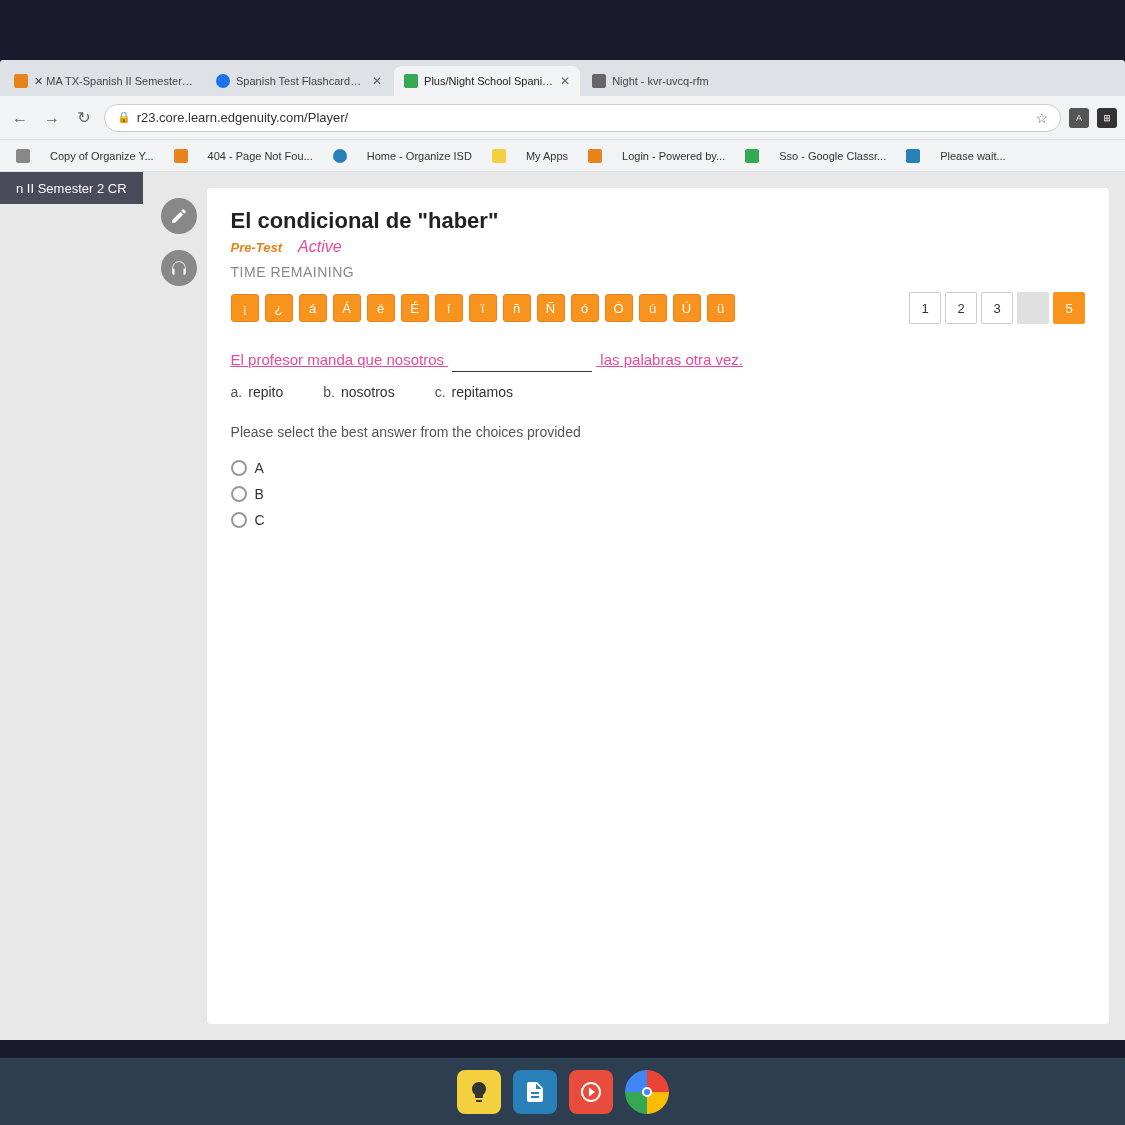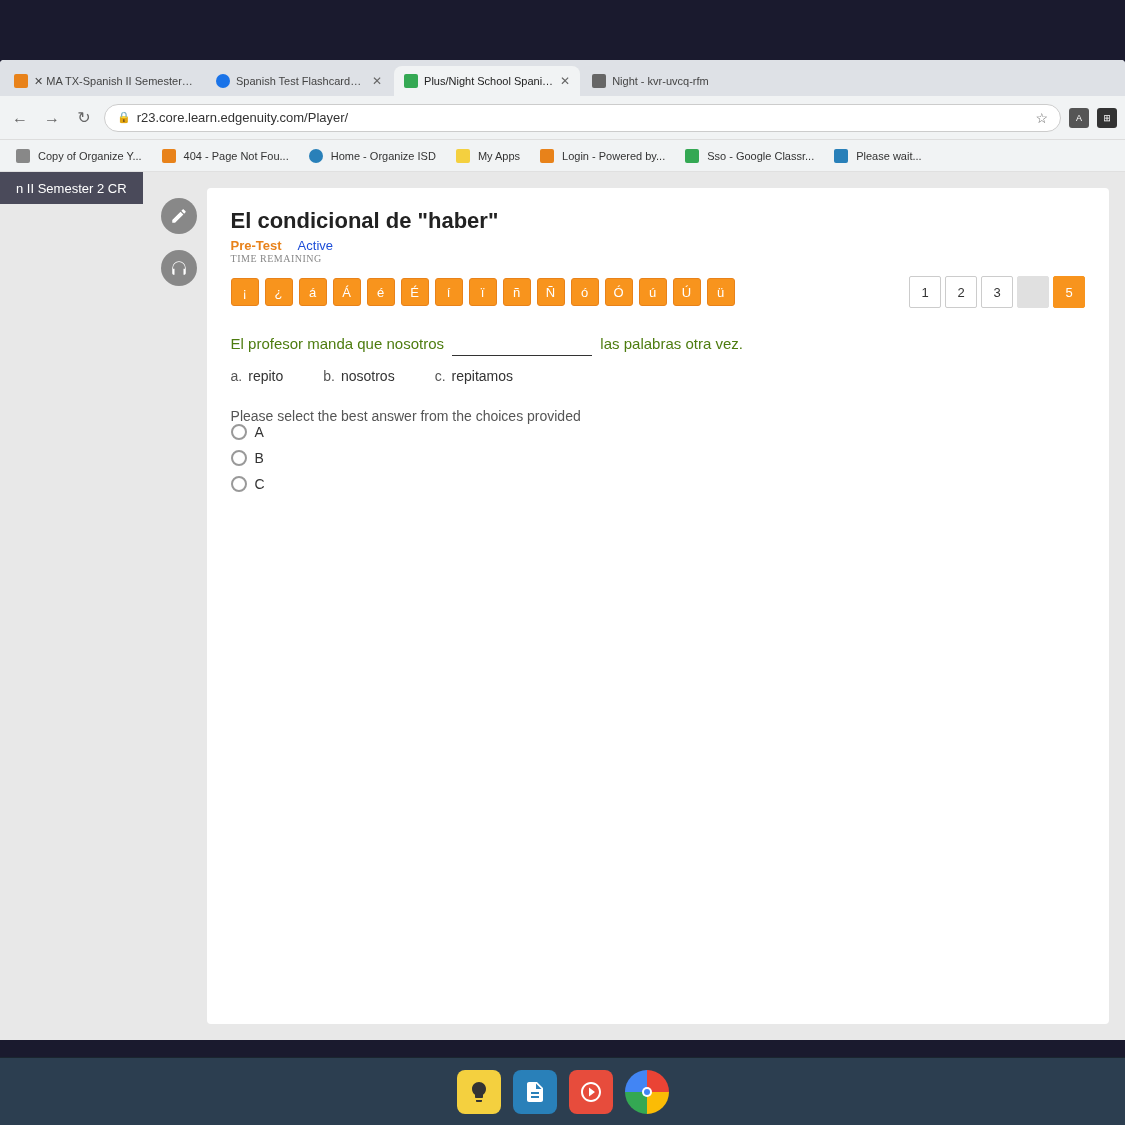--- a/index.html
+++ b/index.html
@@ -161,21 +161,21 @@
     .bookmark-item {
       height: 24px;
       padding: 0 8px;
       border-radius: 4px;
       display: flex;
       align-items: center;
       font-size: 11px;
       color: #333;
       cursor: pointer;
       white-space: nowrap;
-      gap: 8px;
+      gap: 20px;
     }
 
     
     .page-content {
       flex: 1;
       background: #e8e8e8;
       display: flex;
       flex-direction: row;
       overflow: hidden;
     }
@@ -246,43 +246,44 @@
       font-size: 22px;
       font-weight: bold;
       color: #222;
       margin-bottom: 4px;
     }
 
     .quiz-meta {
       display: flex;
       align-items: center;
       gap: 16px;
+      margin-bottom: 8px;
+      font-style: italic;
     }
 
     .pre-test-label {
       color: #e8821a;
       font-weight: bold;
       font-size: 13px;
     }
 
     .active-label {
-      color: #1d4ed8;
-      font-size: 13px;
+      color: #ec4899;
+      font-size: 16px;
     }
 
     .time-section {
       margin-bottom: 12px;
     }
 
     .time-label {
-      font-size: 10px;
+      font-size: 14px;
       color: #888;
       text-transform: uppercase;
       letter-spacing: 0.5px;
-      font-family: Liberation Serif, serif;
     }
 
     .time-value {
       font-size: 20px;
       font-weight: bold;
       color: #222;
     }
 
     
     .char-toolbar {
@@ -339,23 +340,24 @@
     }
 
     
     .question-area {
       padding: 8px 0;
       flex: 1;
     }
 
     .question-text {
       font-size: 15px;
-      color: #4d7c0f;
+      color: #ec4899;
       margin-bottom: 12px;
       line-height: 1.5;
+      text-decoration: underline;
     }
 
     .blank-line {
       display: inline-block;
       width: 140px;
       border-bottom: 1px solid #333;
       margin: 0 4px;
       vertical-align: bottom;
     }
 
@@ -373,20 +375,21 @@
       gap: 6px;
     }
 
     .answer-letter {
       color: #555;
     }
 
     .instruction-text {
       font-size: 14px;
       color: #555;
+      margin-bottom: 20px;
     }
 
     .radio-options {
       display: flex;
       flex-direction: column;
       gap: 10px;
     }
 
     .radio-option {
       display: flex;

